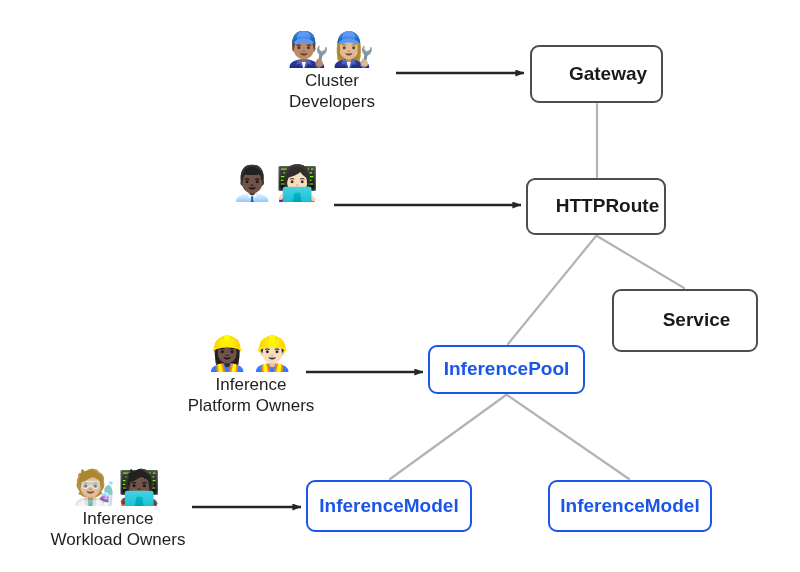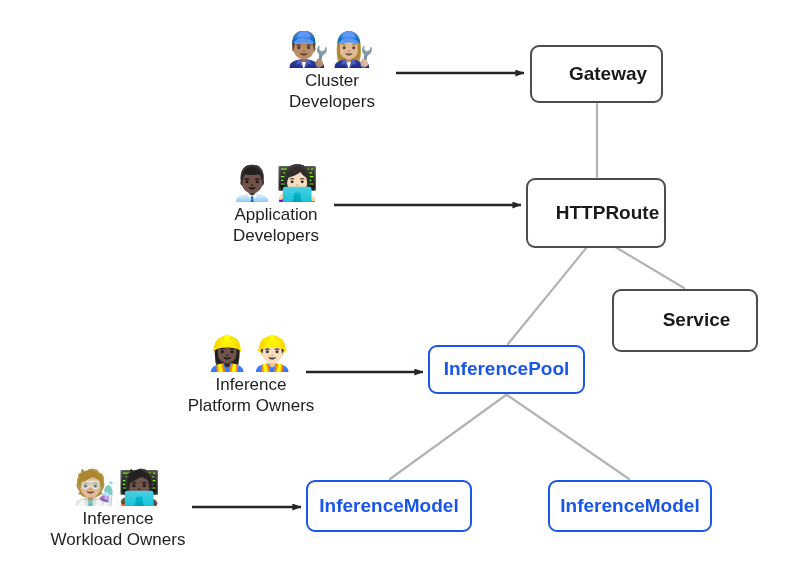--- a/index.html
+++ b/index.html
@@ -97,21 +97,21 @@
       <line x1="334" y1="205" x2="521" y2="205" marker-end="url(#arrowhead)"></line>
       <line x1="306" y1="372" x2="423" y2="372" marker-end="url(#arrowhead)"></line>
       <line x1="192" y1="507" x2="301" y2="507" marker-end="url(#arrowhead)"></line>
     </g>
   </svg>
 
   <div class="node k8s" style="left:530px; top:45px; width:133px; height:58px;">
     <span>Gateway</span>
   </div>
 
-  <div class="node k8s" style="left:526px; top:178px; width:140px; height:70px;">
+  <div class="node k8s" style="left:526px; top:178px; width:140px; height:57px;">
     <span>HTTPRoute</span>
   </div>
 
   <div class="node k8s" style="left:612px; top:289px; width:146px; height:63px;">
     <span>Service</span>
   </div>
 
   <div class="node gie" style="left:428px; top:345px; width:157px; height:49px;">
     <span>InferencePool</span>
   </div>
@@ -125,22 +125,20 @@
   </div>
 
   <div class="persona" style="left:270px; top:32px; width:124px;">
     <div class="persona-emojis">👨🏽‍🔧👩🏼‍🔧</div>
     <div class="persona-label">Cluster
 Developers</div>
   </div>
 
   <div class="persona" style="left:212px; top:166px; width:128px;">
     <div class="persona-emojis">👨🏿‍💼👩🏻‍💻</div>
-    <div class="persona-label">Application
-Developers</div>
   </div>
 
   <div class="persona" style="left:168px; top:336px; width:166px;">
     <div class="persona-emojis">👷🏿‍♀️👷🏻‍♂️</div>
     <div class="persona-label">Inference
 Platform Owners</div>
   </div>
 
   <div class="persona" style="left:30px; top:470px; width:176px;">
     <div class="persona-emojis">🧑🏼‍🔬🧑🏿‍💻</div>

